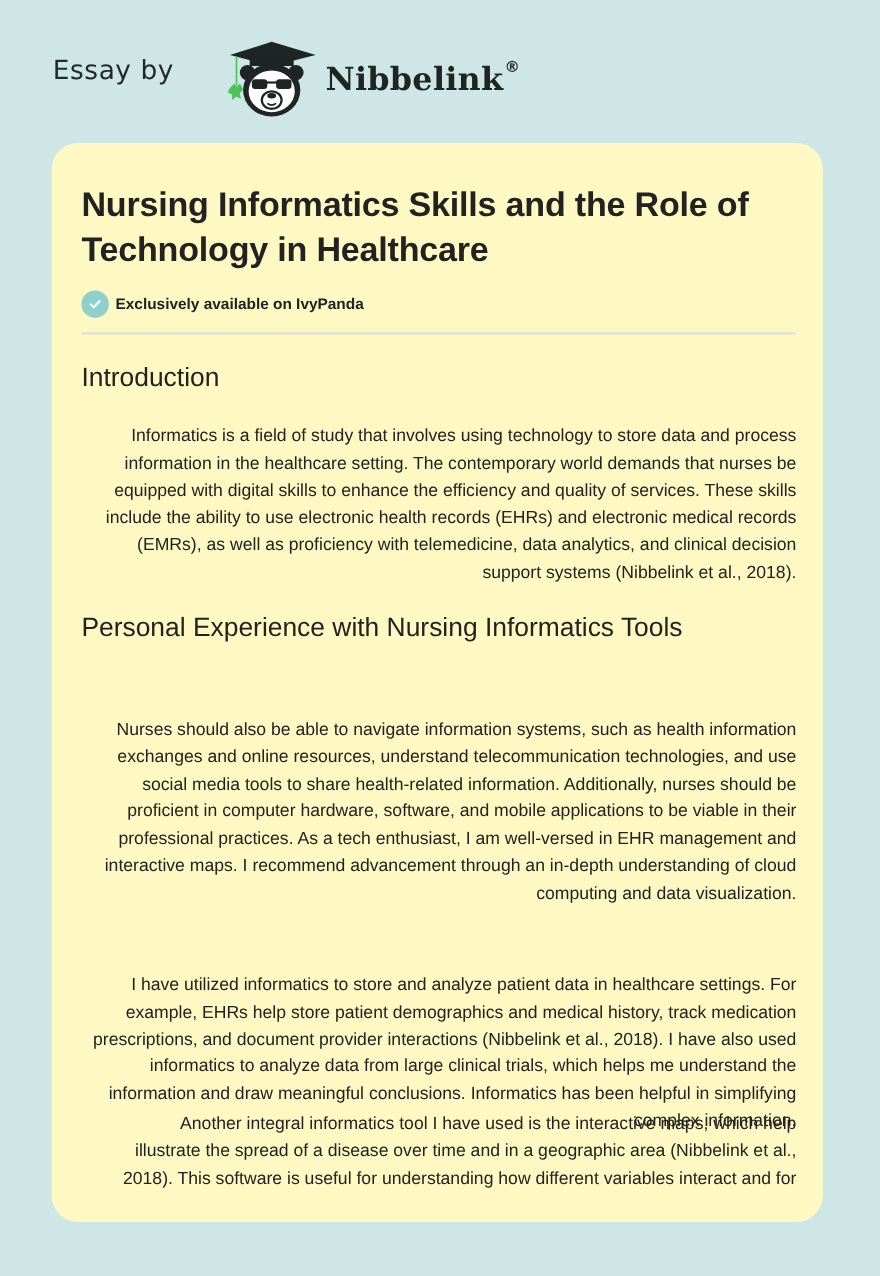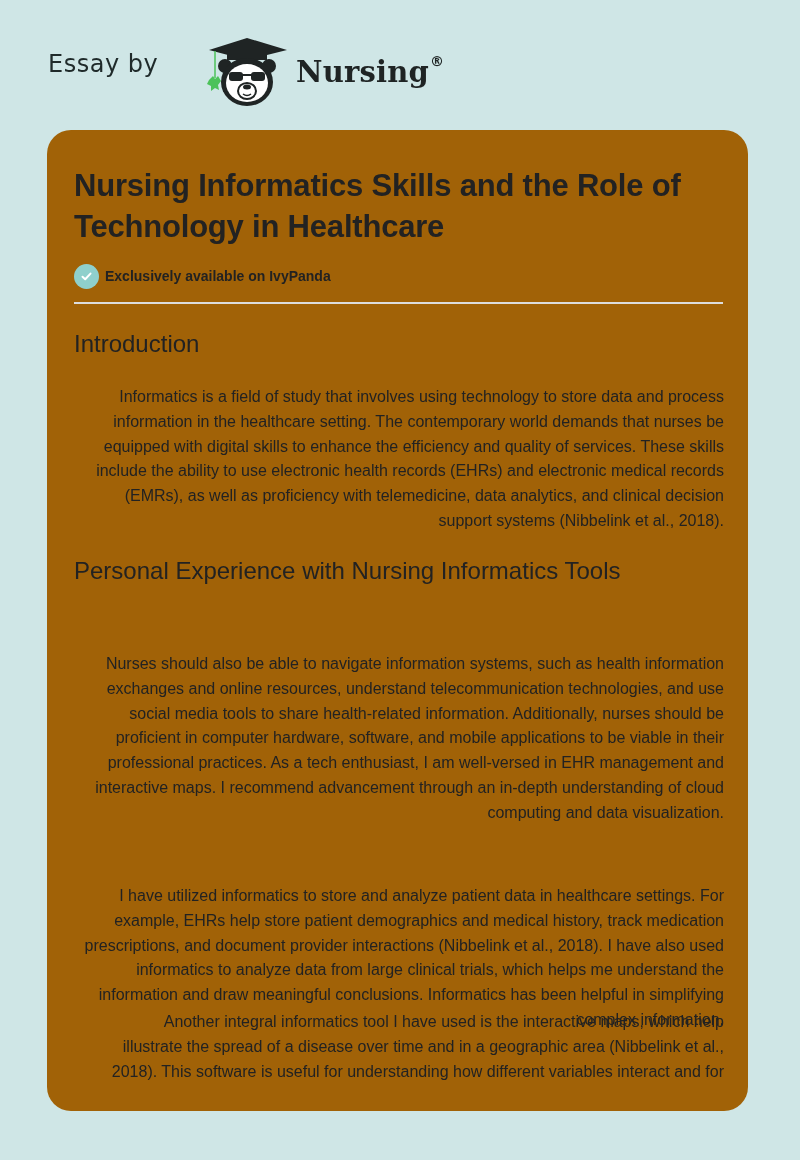--- a/index.html
+++ b/index.html
@@ -54,21 +54,21 @@
       position: relative;
       top: -2px;
       margin-left: 1px;
     }
     .card {
       position: absolute;
       left: 47px;
       top: 130px;
       width: 701px;
       height: 981px;
-      background: #a16207;
+      background: #fef9c3;
       border-radius: 24px;
       overflow: hidden;
     }
     .card-inner {
       position: absolute;
       left: 27px;
       top: 0;
       width: 650px;
     }
     .title {
@@ -156,21 +156,21 @@
 
       <rect x="26" y="36" width="14" height="9" rx="3" fill="#1f2424"></rect>
       <rect x="48" y="36" width="14" height="9" rx="3" fill="#1f2424"></rect>
       <rect x="39" y="38" width="10" height="2" fill="#1f2424"></rect>
 
       <ellipse cx="44" cy="55" rx="9" ry="8" fill="#ffffff" stroke="#1f2424" stroke-width="2"></ellipse>
       <ellipse cx="44" cy="51" rx="4" ry="2.5" fill="#1f2424"></ellipse>
       <path d="M40,58 Q44,61 48,58" stroke="#1f2424" stroke-width="1.5" fill="none"></path>
     </svg>
   </div>
-  <span class="brand-name"><span>Nursing</span><sup>®</sup></span>
+  <span class="brand-name"><span>Nibbelink</span><sup>®</sup></span>
 </div>
 
 <div class="card">
   <div class="card-inner">
     <h1 class="title">Nursing Informatics Skills and the Role of Technology in Healthcare</h1>
 
     <div class="exclusive">
       <span class="check-badge">
         <svg width="13" height="13" viewBox="0 0 13 13" xmlns="http://www.w3.org/2000/svg">
           <path d="M2.5,6.8 L5.2,9.3 L10.5,3.6" stroke="#ffffff" stroke-width="2" fill="none" stroke-linecap="round" stroke-linejoin="round"></path>

